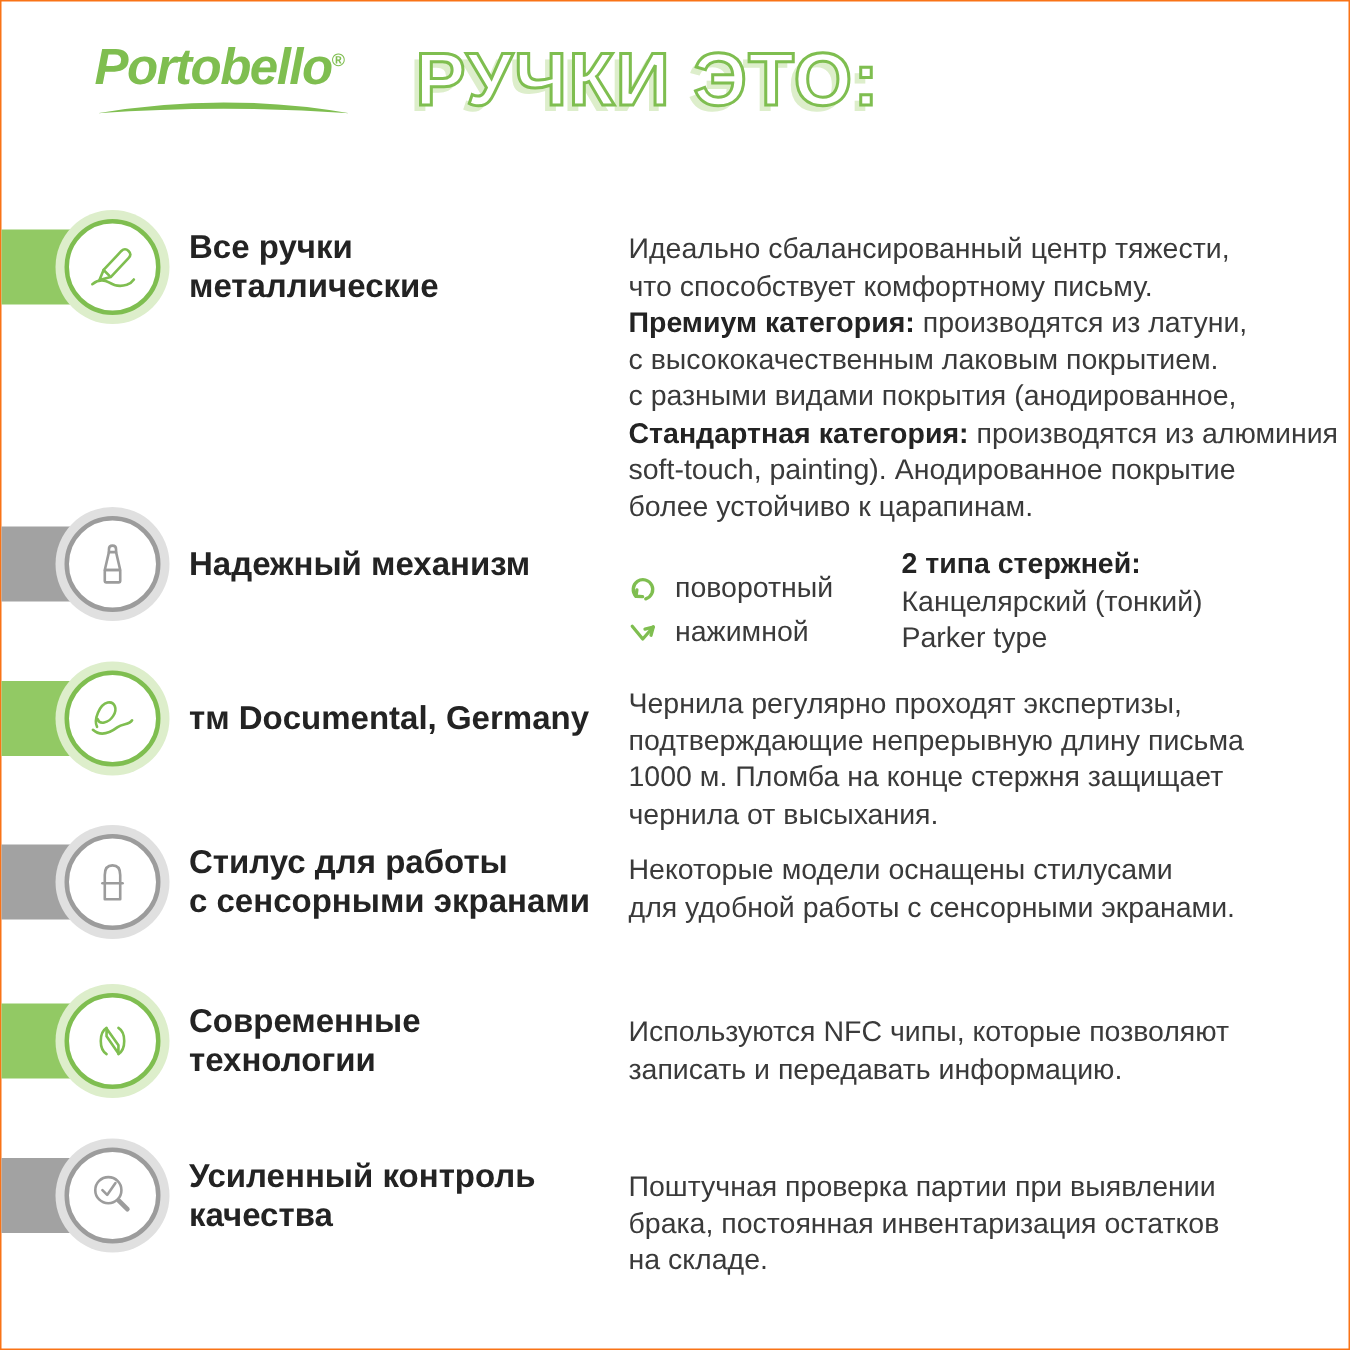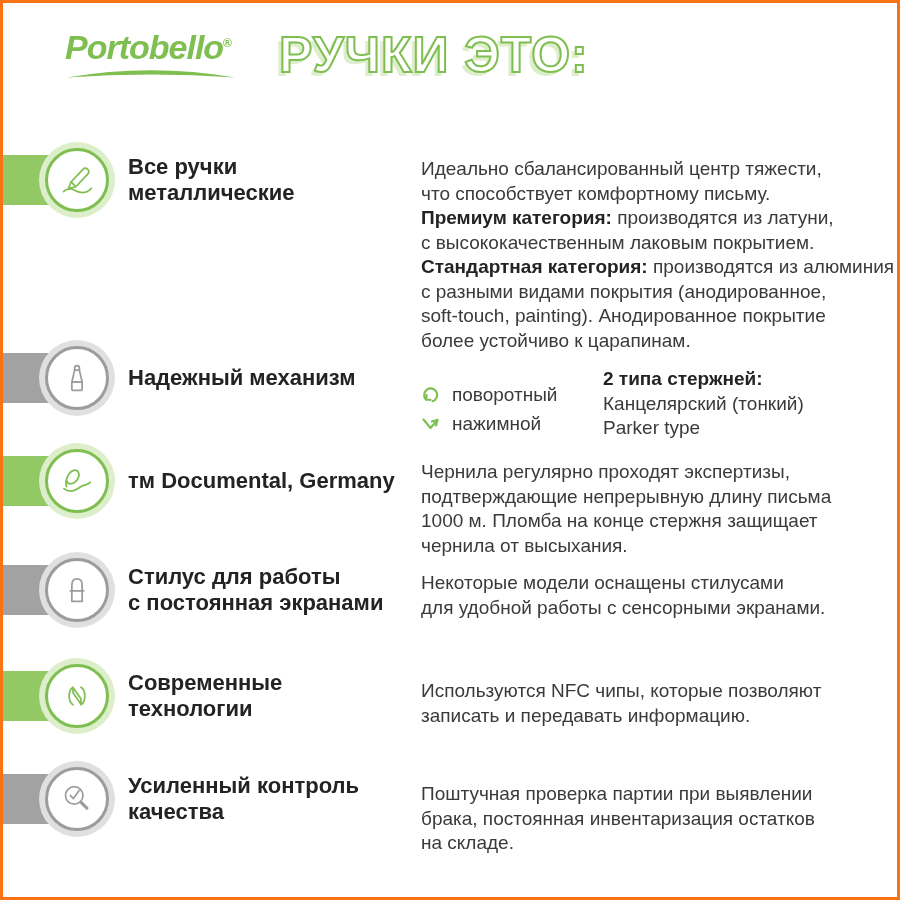--- a/index.html
+++ b/index.html
@@ -2,21 +2,21 @@
 <html style="--green: #7fbe50; --green-bar: #92c964; --green-halo: #ddeecb; --gray: #9c9c9c; --gray-bar: #a2a2a2; --gray-halo: #e0e0e0; --title-text: #232323; --body-text: #3a3a3a;"><head>
 <meta charset="utf-8">
 <style>
   * { margin:0; padding:0; box-sizing:border-box; }
   html,body { width:900px; height:900px; }
   body {
     position:relative; background:#ffffff; overflow:hidden;
     font-family:"Liberation Sans", sans-serif;
     color:var(--body-text,#3a3a3a);
   }
-  .canvas { position:absolute; inset:0; border:3px solid #f97316; }
+  .canvas { position:absolute; inset:0; border:1px solid #f97316; }
 
   
   .logo { position:absolute; left:62px; top:27px; color:var(--green); }
   .logo-text { font-size:34px; font-weight:bold; font-style:italic; letter-spacing:-1px; line-height:1; }
   .logo-reg { font-size:12px; vertical-align:super; font-style:normal; }
   .logo-swoosh { display:block; margin-top:3px; }
   .main-title {
     position:absolute; left:276px; top:27px;
     font-size:50px; font-weight:bold; letter-spacing:1px; line-height:1;
     color:#ffffff; -webkit-text-stroke:2px var(--green);
@@ -86,22 +86,22 @@
     </div>
     <h2 class="title">
           <div>Все ручки</div>
           <div>металлические</div>
         </h2>
     <div class="body" style="top: 2px;">
           <div>Идеально сбалансированный центр тяжести,</div>
           <div>что способствует комфортному письму.</div>
           <div><b>Премиум категория:</b> производятся из латуни,</div>
           <div>с высококачественным лаковым покрытием.</div>
+          <div>с разными видами покрытия (анодированное,</div>
           <div><b>Стандартная категория:</b> производятся из алюминия</div>
-          <div>с разными видами покрытия (анодированное,</div>
           <div>soft-touch, painting). Анодированное покрытие</div>
           <div>более устойчиво к царапинам.</div>
         </div>
   </section>
       <section class="row accent-gray" style="top: 350px;">
     <div class="bar"></div>
     <div class="badge">
       <span class="icon">
             <svg width="38" height="38" viewBox="0 0 48 48" fill="none" stroke="currentColor" stroke-width="2.2" stroke-linecap="round" stroke-linejoin="round">
     <path d="M21 14 V11.5 Q21 8.5 24 8.5 Q27 8.5 27 11.5 V14"></path>
@@ -169,21 +169,21 @@
       <span class="icon">
             <svg width="38" height="38" viewBox="0 0 48 48" fill="none" stroke="currentColor" stroke-width="2.2" stroke-linecap="round" stroke-linejoin="round">
     <path d="M17.5 25 V18 Q17.5 10 24 10 Q30.5 10 30.5 18 V25"></path>
     <line x1="15.5" y1="25" x2="32.5" y2="25"></line>
     <path d="M17.5 25 V38.5 H30.5 V25"></path>
             </svg>
           </span>
     </div>
     <h2 class="title">
           <div>Стилус для работы</div>
-          <div>с постоянная экранами</div>
+          <div>с сенсорными экранами</div>
         </h2>
     <div class="body" style="top: 6px;">
           <div>Некоторые модели оснащены стилусами</div>
           <div>для удобной работы с сенсорными экранами.</div>
         </div>
   </section>
       <section class="row accent-green" style="top: 668px;">
     <div class="bar"></div>
     <div class="badge">
       <span class="icon">

